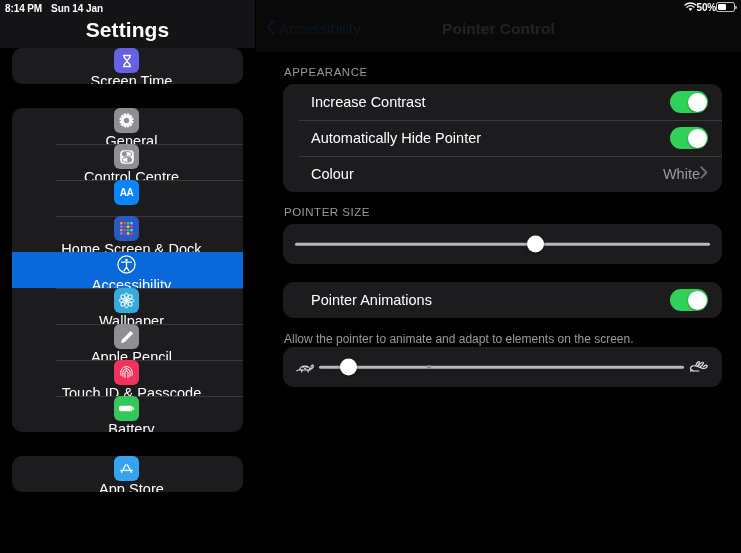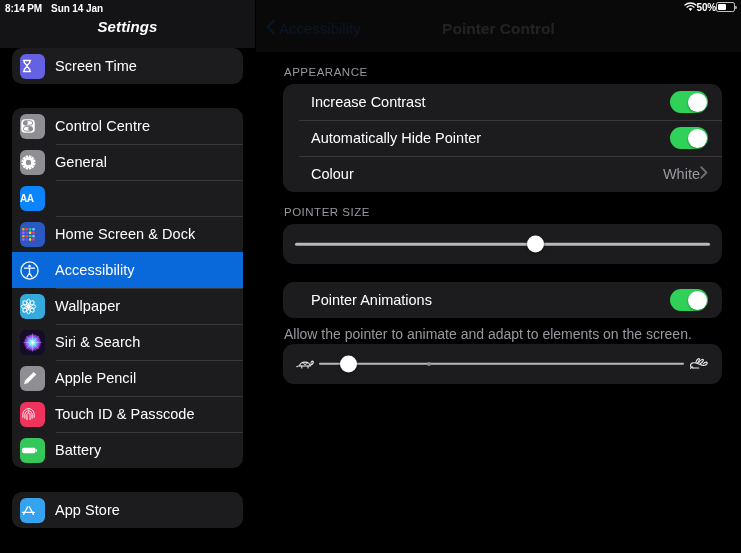--- a/index.html
+++ b/index.html
@@ -44,47 +44,48 @@
     overflow: hidden;
   }
   .sidebar-headerbar {
     position: absolute; top: 0; left: 0; width: 255px; height: 48px;
     background: rgba(22,22,24,0.92);
     z-index: 30;
     backdrop-filter: blur(18px);
   }
   .sidebar-title {
     position: absolute; top: 18px; left: 0; width: 255px;
-    text-align: center; color: #ffffff; font-size: 15px; font-weight: bold;
-    letter-spacing: 0.1px; z-index: 31; font-style: italic;
+    text-align: center; color: #ffffff; font-size: 21px; font-weight: bold;
+    letter-spacing: 0.1px; z-index: 31;
   }
   .sidebar-scroll { position: absolute; top: 0; left: 0; width: 255px; height: 553px; }
 
   .sb-group {
     margin: 0 12px 0 12px;
     background: #1c1c1e;
     border-radius: 10px;
     overflow: hidden;
   }
   .sb-row {
     display: flex; align-items: center;
     height: 36px;
     padding-left: 8px;
     position: relative;
+    flex-direction: column;
   }
   .sb-row.selected { background: #0a69da; }
   .sb-row .sep {
     position: absolute; left: 44px; right: 0; bottom: 0; height: 0.5px;
     background: #38383a;
   }
   .sb-row:last-child .sep { display: none; }
   .sb-icon {
     width: 25px; height: 25px; border-radius: 6px; flex: 0 0 25px;
     margin-right: 10px;
-    display: flex; align-items: center; justify-content: flex-start;
+    display: flex; align-items: center; justify-content: center;
     overflow: hidden;
     font-size: 10px; font-weight: bold; color: #fff;
   }
   .sb-label {
     font-size: 14.5px; color: #ffffff; letter-spacing: 0.05px;
     white-space: nowrap; overflow: hidden;
   }
 
   
   .detail {
@@ -173,22 +174,22 @@
     cursor: pointer;
   }
   .slider-tick {
     position: absolute; top: 50%; width: 4px; height: 4px;
     margin-left: -2px; transform: translateY(-50%);
     background: #8e8e93; border-radius: 50%;
   }
   .slider-icon { flex: 0 0 auto; display: flex; align-items: center; justify-content: center; }
 
   .footnote {
-    font-size: 14px; color: #98989f;
-    padding: 7px 28px 0 28px; line-height: 1.35;
+    font-size: 12px; color: #98989f;
+    padding: 7px 28px 0 28px; line-height: 1.35; margin-top: 6px;
   }
   .footnote a { color: #0a84ff; text-decoration: none; }
 
   .spacer-18 { height: 18px; }
   .spacer-10 { height: 10px; }
 </style>
 </head>
 <body>
 
 <div id="root">
@@ -222,33 +223,20 @@
               <span class="sb-icon" style="background: rgb(100, 97, 226);">
                 <svg width="14" height="14" viewBox="0 0 14 14">
                   <path d="M3.5 1.5 h7 M3.5 12.5 h7 M4.2 1.5 v2 L7 6.6 L9.8 3.5 v-2 M4.2 12.5 v-2 L7 7.4 L9.8 10.5 v2" stroke="white" stroke-width="1.4" fill="none" stroke-linecap="round" stroke-linejoin="round"></path>
                 </svg>
               </span>
               <span class="sb-label">Screen Time</span>
             </div>
           </div>
           <div style="height: 24px;"></div>
           <div class="sb-group">
-            <div class="sb-row">
-              <span class="sb-icon" style="background: rgb(142, 142, 147);">
-                <svg width="16" height="16" viewBox="0 0 18 18">
-                  <rect x="1.4" y="1.4" width="15.2" height="15.2" rx="4.2" fill="#fff"></rect>
-                  <circle cx="6.3" cy="5.6" r="2.5" fill="#8e8e93"></circle>
-                  <circle cx="11.7" cy="12.2" r="2.5" fill="#8e8e93"></circle>
-                  <rect x="3.8" y="3.1" width="10.4" height="5" rx="2.5" fill="none" stroke="#8e8e93" stroke-width="1.1"></rect>
-                  <rect x="3.8" y="9.7" width="10.4" height="5" rx="2.5" fill="none" stroke="#8e8e93" stroke-width="1.1"></rect>
-                </svg>
-              </span>
-              <span class="sb-label">Control Centre</span>
-              <span class="sep"></span>
-            </div>
             <div class="sb-row">
               <span class="sb-icon" style="background: rgb(142, 142, 147);">
                 <svg width="17" height="17" viewBox="0 0 20 20">
                   <g fill="#fff">
                     <circle cx="10" cy="10" r="8.4"></circle>
                   </g>
                   <circle cx="10" cy="10" r="3.1" fill="#8e8e93"></circle>
                   <g stroke="#8e8e93" stroke-width="1.1">
                     <line x1="16.6" y1="10" x2="19" y2="10"></line>
                     <line x1="15.715767664977296" y1="13.299999999999999" x2="17.794228634059948" y2="14.5"></line>
@@ -262,20 +250,33 @@
                     <line x1="9.999999999999998" y1="3.4000000000000004" x2="9.999999999999998" y2="1"></line>
                     <line x1="13.3" y1="4.284232335022706" x2="14.5" y2="2.205771365940053"></line>
                     <line x1="15.715767664977292" y1="6.6999999999999975" x2="17.794228634059944" y2="5.4999999999999964"></line>
                   </g>
                 </svg>
               </span>
               <span class="sb-label">General</span>
               <span class="sep"></span>
             </div>
             <div class="sb-row">
+              <span class="sb-icon" style="background: rgb(142, 142, 147);">
+                <svg width="16" height="16" viewBox="0 0 18 18">
+                  <rect x="1.4" y="1.4" width="15.2" height="15.2" rx="4.2" fill="#fff"></rect>
+                  <circle cx="6.3" cy="5.6" r="2.5" fill="#8e8e93"></circle>
+                  <circle cx="11.7" cy="12.2" r="2.5" fill="#8e8e93"></circle>
+                  <rect x="3.8" y="3.1" width="10.4" height="5" rx="2.5" fill="none" stroke="#8e8e93" stroke-width="1.1"></rect>
+                  <rect x="3.8" y="9.7" width="10.4" height="5" rx="2.5" fill="none" stroke="#8e8e93" stroke-width="1.1"></rect>
+                </svg>
+              </span>
+              <span class="sb-label">Control Centre</span>
+              <span class="sep"></span>
+            </div>
+            <div class="sb-row">
               <span class="sb-icon" style="background: rgb(10, 132, 255);">
                 <span style="font-size:10px;font-weight:bold;color:#fff;letter-spacing:-0.5px;">AA</span>
               </span>
               <span class="sep"></span>
             </div>
             <div class="sb-row">
               <span class="sb-icon" style="background: rgb(43, 89, 195);">
                 <svg width="17" height="17" viewBox="0 0 18 18">
                   <rect x="2.2" y="2.2" width="2.6" height="2.6" rx="0.7" fill="#ff9f0a"></rect>
                   <rect x="5.800000000000001" y="2.2" width="2.6" height="2.6" rx="0.7" fill="#ff453a"></rect>
@@ -322,39 +323,20 @@
                     <ellipse cx="10" cy="5.6" rx="2.3" ry="4.2" transform="rotate(270 10 10)"></ellipse>
                     <ellipse cx="10" cy="5.6" rx="2.3" ry="4.2" transform="rotate(315 10 10)"></ellipse>
                   </g>
                   <circle cx="10" cy="10" r="2.1" fill="#fff"></circle>
                 </svg>
               </span>
               <span class="sb-label">Wallpaper</span>
               <span class="sep"></span>
             </div>
             <div class="sb-row">
-              <span class="sb-icon" style="background: rgb(42, 26, 74);">
-                <svg width="25" height="25" viewBox="0 0 25 25">
-                  <defs>
-                    <radialGradient id="sg" cx="50%" cy="50%" r="55%">
-                      <stop offset="0%" stop-color="#ffffff"></stop>
-                      <stop offset="35%" stop-color="#49e1ff"></stop>
-                      <stop offset="65%" stop-color="#a14bff"></stop>
-                      <stop offset="100%" stop-color="#2a0a46"></stop>
-                    </radialGradient>
-                  </defs>
-                  <rect width="25" height="25" fill="#150c28"></rect>
-                  <circle cx="12.5" cy="12.5" r="8.6" fill="url(#sg)"></circle>
-                  <path d="M12.5 3.4 v18.2 M3.4 12.5 h18.2 M6 6 L19 19 M19 6 L6 19" stroke="rgba(255,255,255,0.35)" stroke-width="0.8"></path>
-                </svg>
-              </span>
-              <span class="sb-label">Siri &amp; Search</span>
-              <span class="sep"></span>
-            </div>
-            <div class="sb-row">
               <span class="sb-icon" style="background: rgb(142, 142, 147);">
                 <svg width="20" height="20" viewBox="0 0 20 20">
                   <path d="M4 16.2 L5.1 12.4 L13.6 3.9 L16.3 6.6 L7.8 15.1 Z" fill="#fff"></path>
                 </svg>
               </span>
               <span class="sb-label">Apple Pencil</span>
               <span class="sep"></span>
             </div>
             <div class="sb-row">
               <span class="sb-icon" style="background: rgb(240, 51, 92);">

